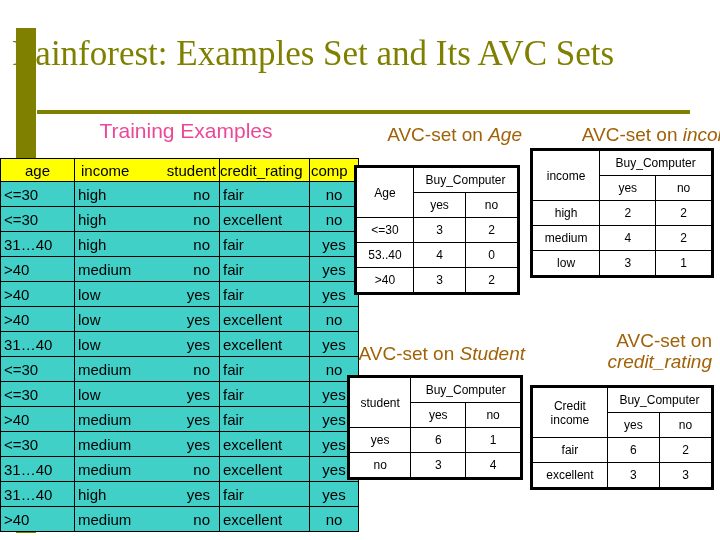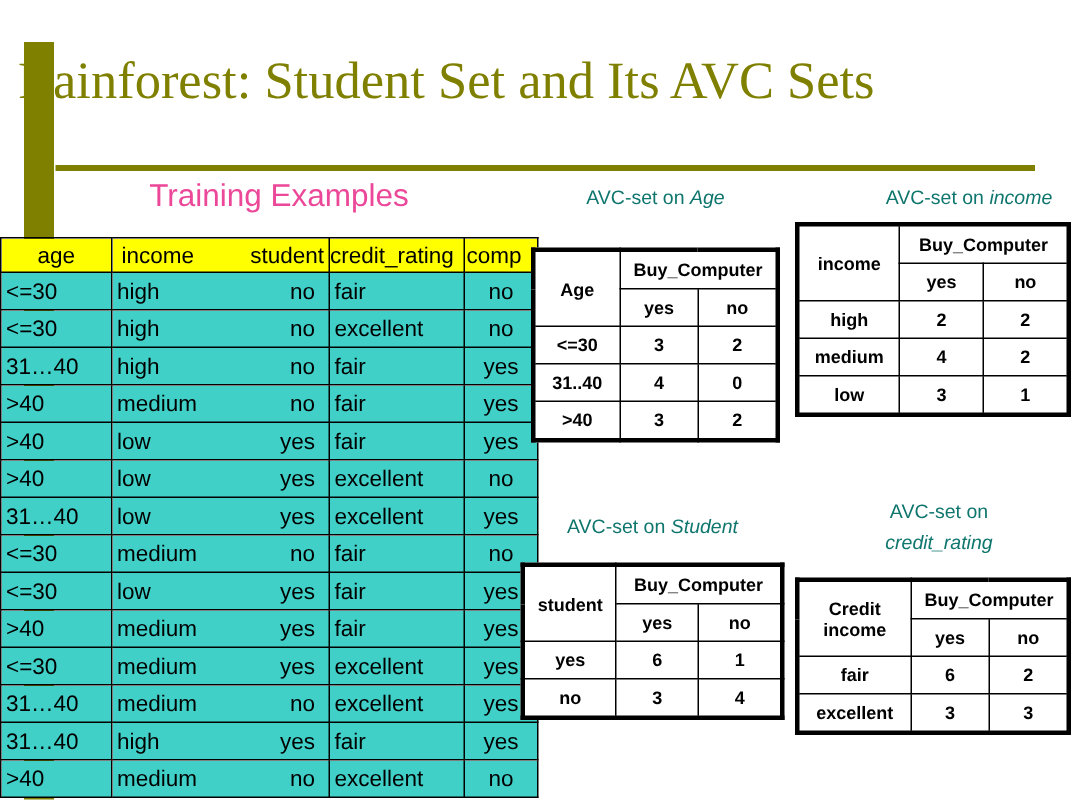--- a/index.html
+++ b/index.html
@@ -100,40 +100,40 @@
   .hdr-student {
     float: right;
     padding-right: 0px;
   }
   #training-table thead th.c-credit { text-align: left; padding-left: 0px; }
   #training-table thead th.c-buys   { text-align: left; padding-left: 1px; }
 
   
   .avc-heading {
     position: absolute;
-    font-size: 13px;
-    color: #0f766e;
-    text-align: center;
+    font-size: 19px;
+    color: #a16207;
+    text-align: right;
     white-space: nowrap;
   }
   .avc-heading .attr { font-style: italic; }
   .avc-heading.two-line { white-space: normal; line-height: 21px; }
 
   table.avc {
     position: absolute;
     border-collapse: collapse;
     border: 3px solid #000000;
     background: #ffffff;
     font-size: 12px;
     color: #000000;
   }
   table.avc td, table.avc th {
     border: 1px solid #000000;
     text-align: center;
-    font-weight: bold;
+    font-weight: normal;
     padding: 0;
     height: 24px;
     white-space: nowrap;
   }
 
   #avc-age-heading   { left: 352px; top: 124px; width: 170px; }
   #avc-age-table     { left: 354px; top: 165px; width: 166px; }
   #avc-age-table .k  { width: 58px; }
   #avc-age-table .v  { width: 52px; }
 
@@ -151,21 +151,21 @@
   #avc-credit-table   { left: 530px; top: 385px; width: 184px; }
   #avc-credit-table .k { width: 76px; margin-top: 38px; }
   #avc-credit-table .v { width: 52px; }
   #avc-credit-table .k2 { line-height: 14px; }
 </style>
 </head>
 <body>
 
 <div id="left-bar"></div>
 
-<div id="slide-title">Rainforest:  Student Set and Its AVC Sets</div>
+<div id="slide-title">Rainforest:  Examples Set and Its AVC Sets</div>
 <div id="title-rule"></div>
 
 <div id="training-heading">Training Examples</div>
 
 <table class="tt" id="training-table">
   <thead>
     <tr>
       <th class="c-age">age</th>
       <th class="c-income"><span>income</span><span class="hdr-student">student</span></th>
       <th class="c-credit">credit_rating</th>
@@ -272,21 +272,21 @@
       <td class="v">no</td>
     </tr>
   </tbody>
   <tbody id="avc-age-body">
       <tr>
         <td class="k">&lt;=30</td>
         <td class="v">3</td>
         <td class="v">2</td>
       </tr>
       <tr>
-        <td class="k">31..40</td>
+        <td class="k">53..40</td>
         <td class="v">4</td>
         <td class="v">0</td>
       </tr>
       <tr>
         <td class="k">&gt;40</td>
         <td class="v">3</td>
         <td class="v">2</td>
       </tr>
     </tbody>
 </table>

